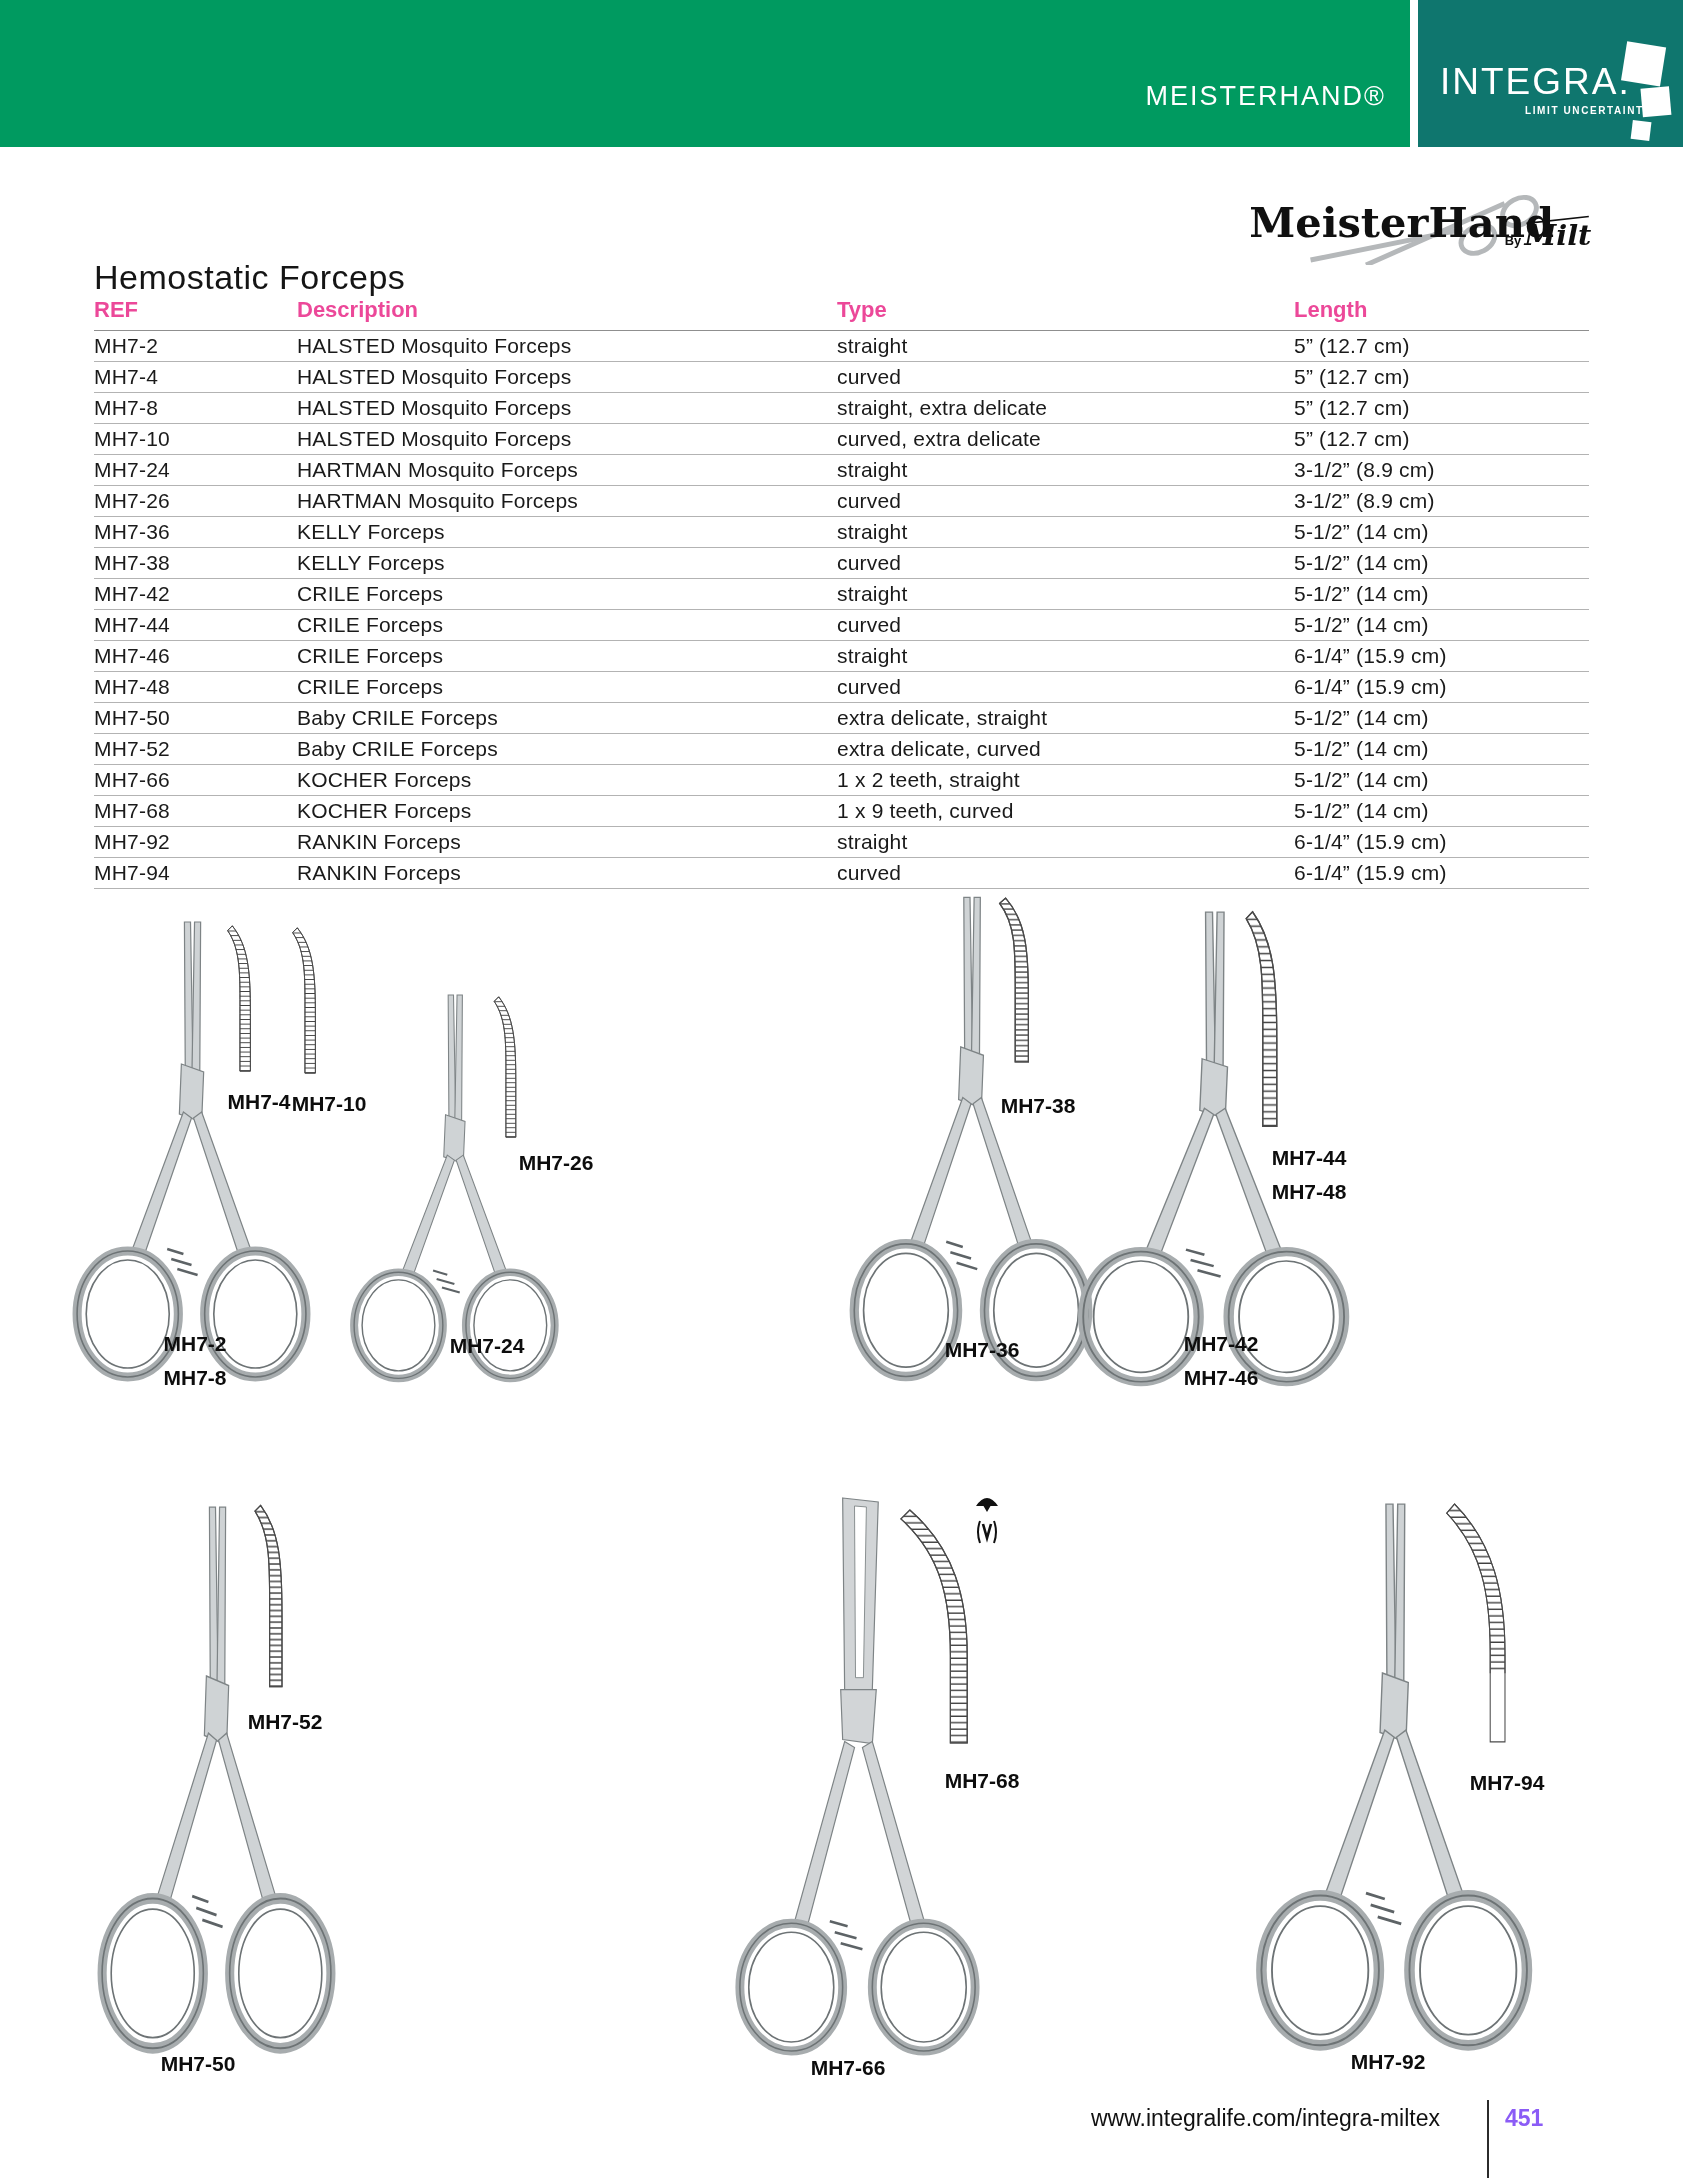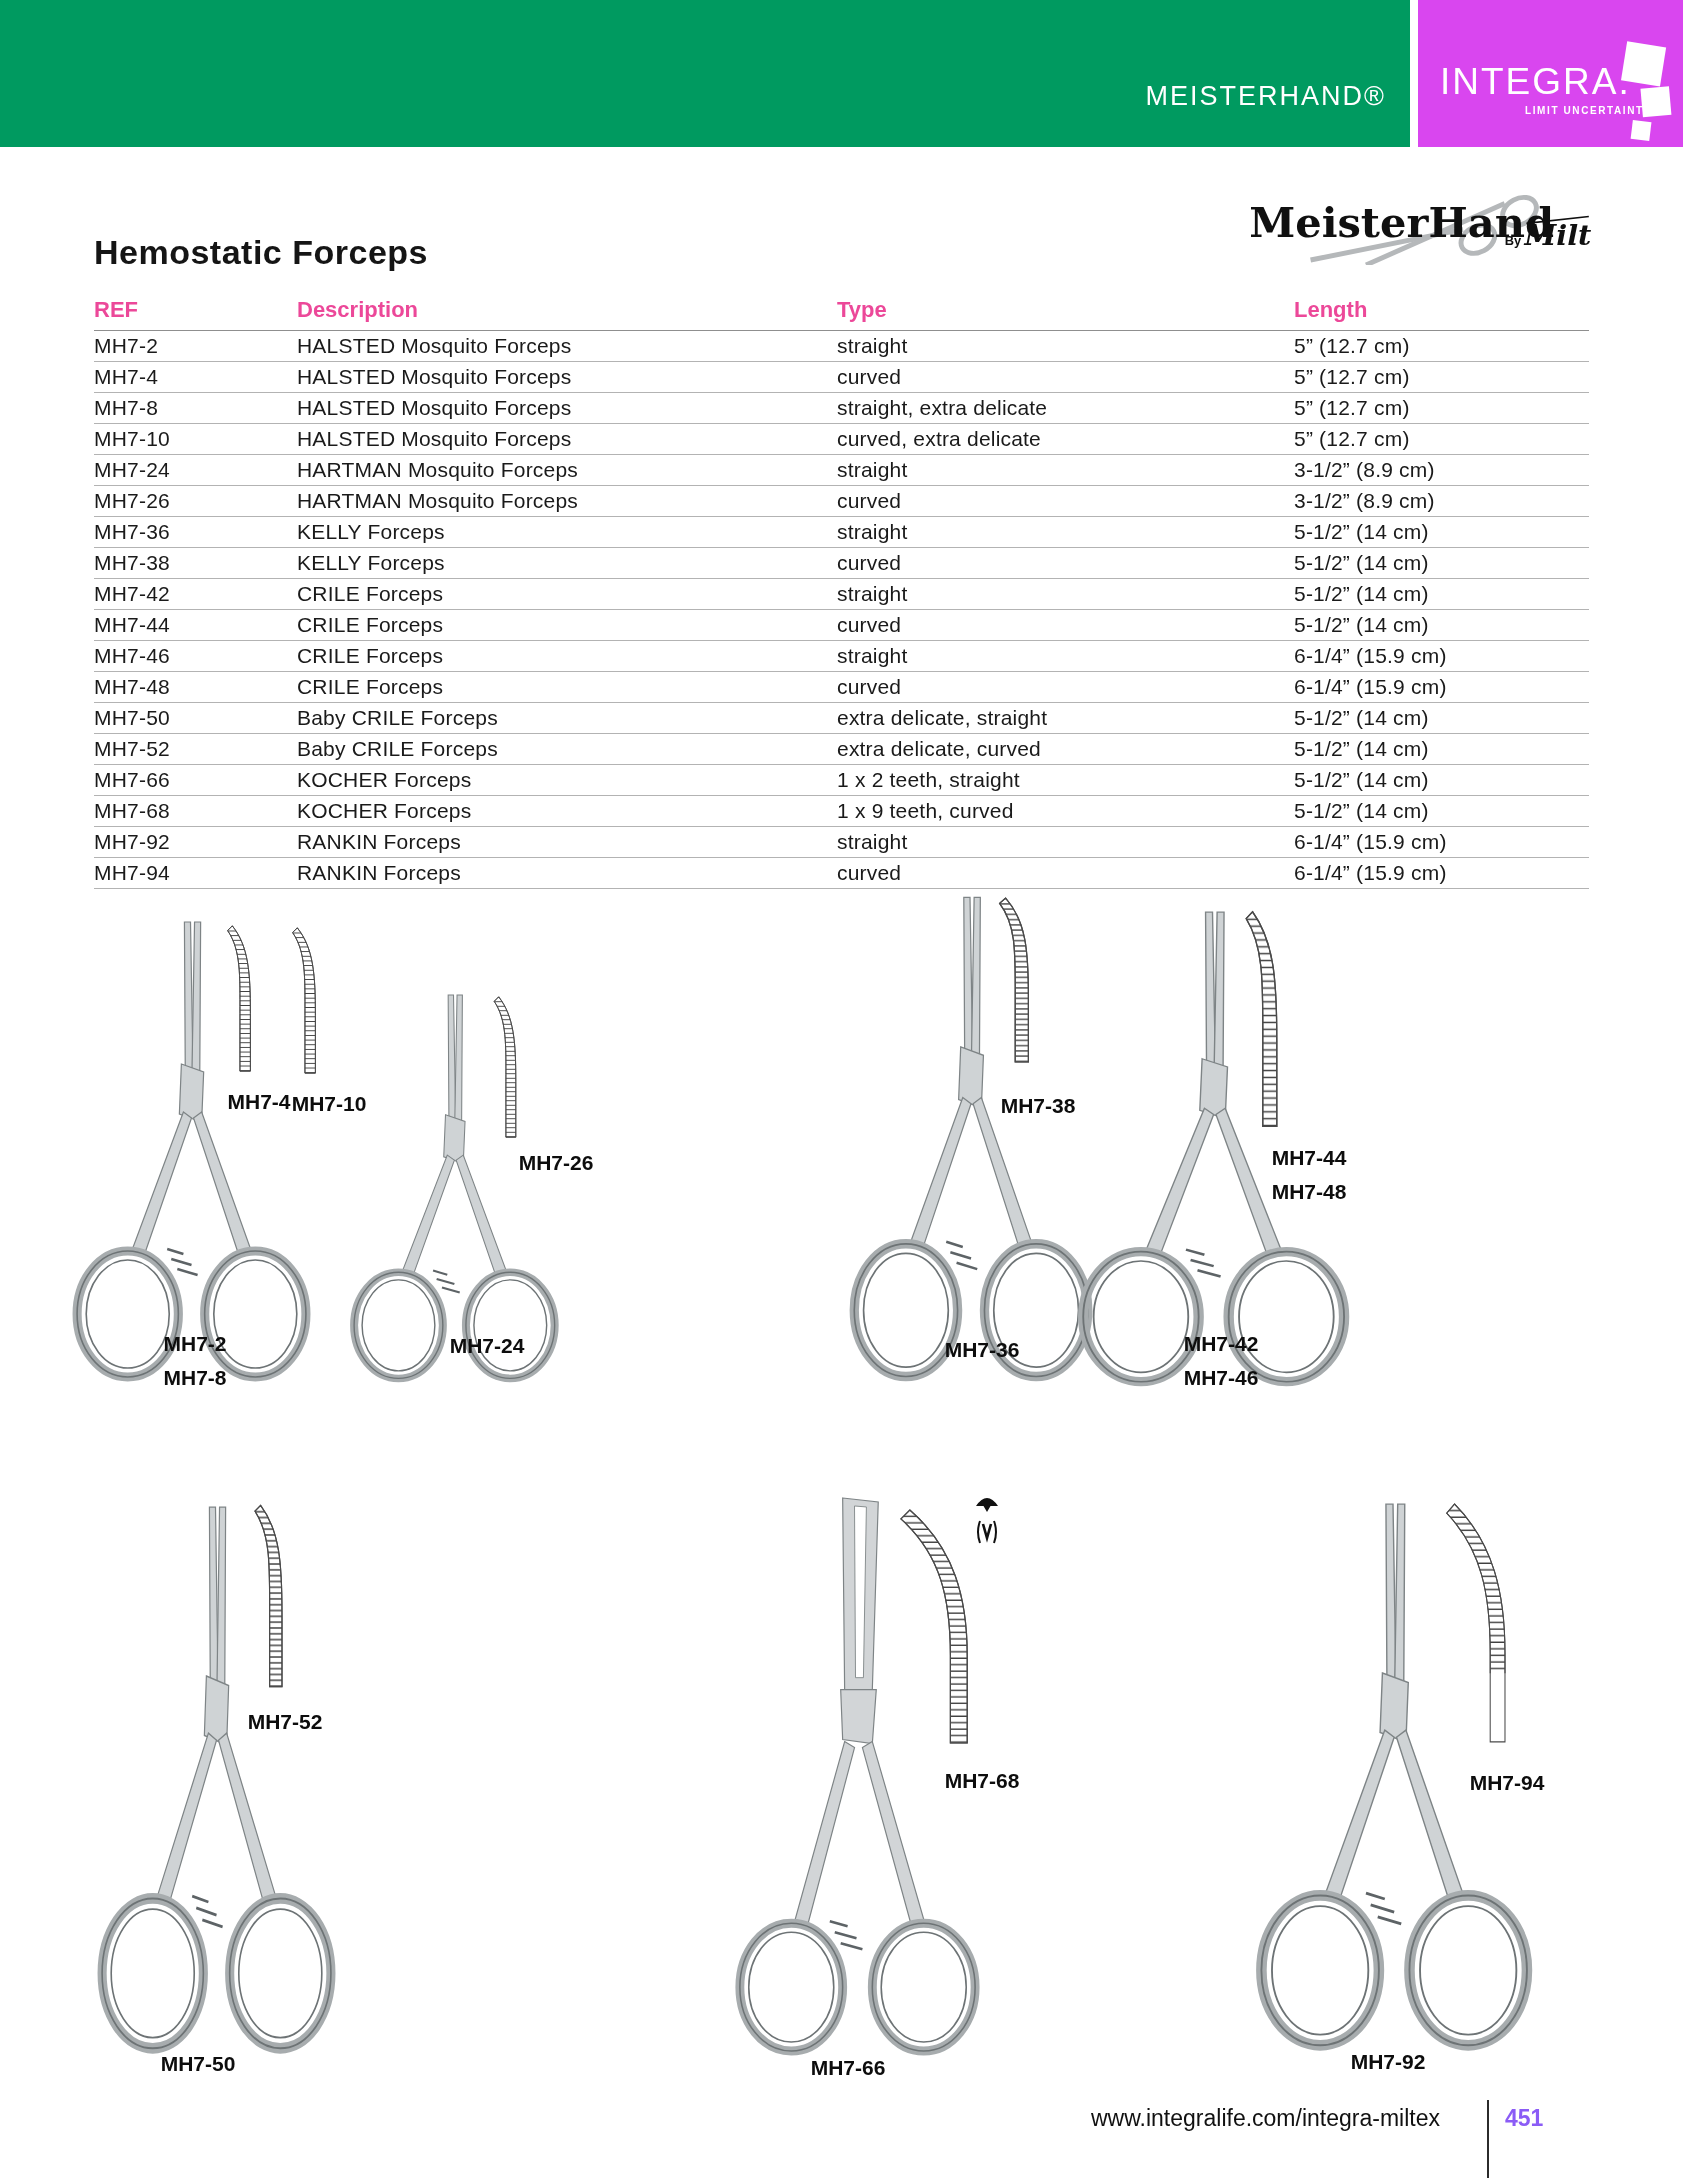--- a/index.html
+++ b/index.html
@@ -3,30 +3,30 @@
 <meta charset="utf-8">
 <style>
   html,body{margin:0;padding:0;background:#ffffff;}
   #page{position:relative;width:1683px;height:2178px;background:#ffffff;overflow:hidden;
         font-family:"Liberation Sans",sans-serif;color:#151515;}
   .abs{position:absolute;}
 
   
   #green-bar{left:0;top:0;width:1410px;height:147px;background:#009a60;}
   #brand-text{right:297px;top:81px;color:#ffffff;font-size:27px;letter-spacing:2px;font-weight:400;}
-  #gray-box{left:1418px;top:0;width:265px;height:147px;background:#d946ef;}
+  #gray-box{left:1418px;top:0;width:265px;height:147px;background:#0f766e;}
   #integra-word{left:22px;top:61px;color:#ffffff;font-size:37px;letter-spacing:2px;font-weight:400;}
   #integra-tagline{left:107px;top:105px;color:#ffffff;font-size:10px;font-weight:bold;letter-spacing:1.6px;}
   #integra-squares{left:196px;top:40px;}
 
   
   #brandmark{left:1249px;top:164px;width:342px;height:101px;}
 
   
-  #page-title{left:94px;top:233px;font-size:34px;font-weight:bold;letter-spacing:0.5px;}
+  #page-title{left:94px;top:258px;font-size:34px;font-weight:normal;letter-spacing:0.5px;}
 
   
   #spec-table{left:94px;top:297px;width:1495px;}
   #spec-table table{border-collapse:collapse;table-layout:fixed;width:100%;}
   #spec-table th{text-align:left;font-size:22px;font-weight:bold;padding:0 0 7px 0;
                  border-bottom:1.5px solid #8f8f8f;color:#ec4899;}
   #spec-table td{font-size:21px;font-weight:400;height:30px;border-bottom:1px solid #b3b3b3;
                  padding:0;color:#1a1a1a;letter-spacing:0.2px;white-space:nowrap;overflow:hidden;}
 
   

